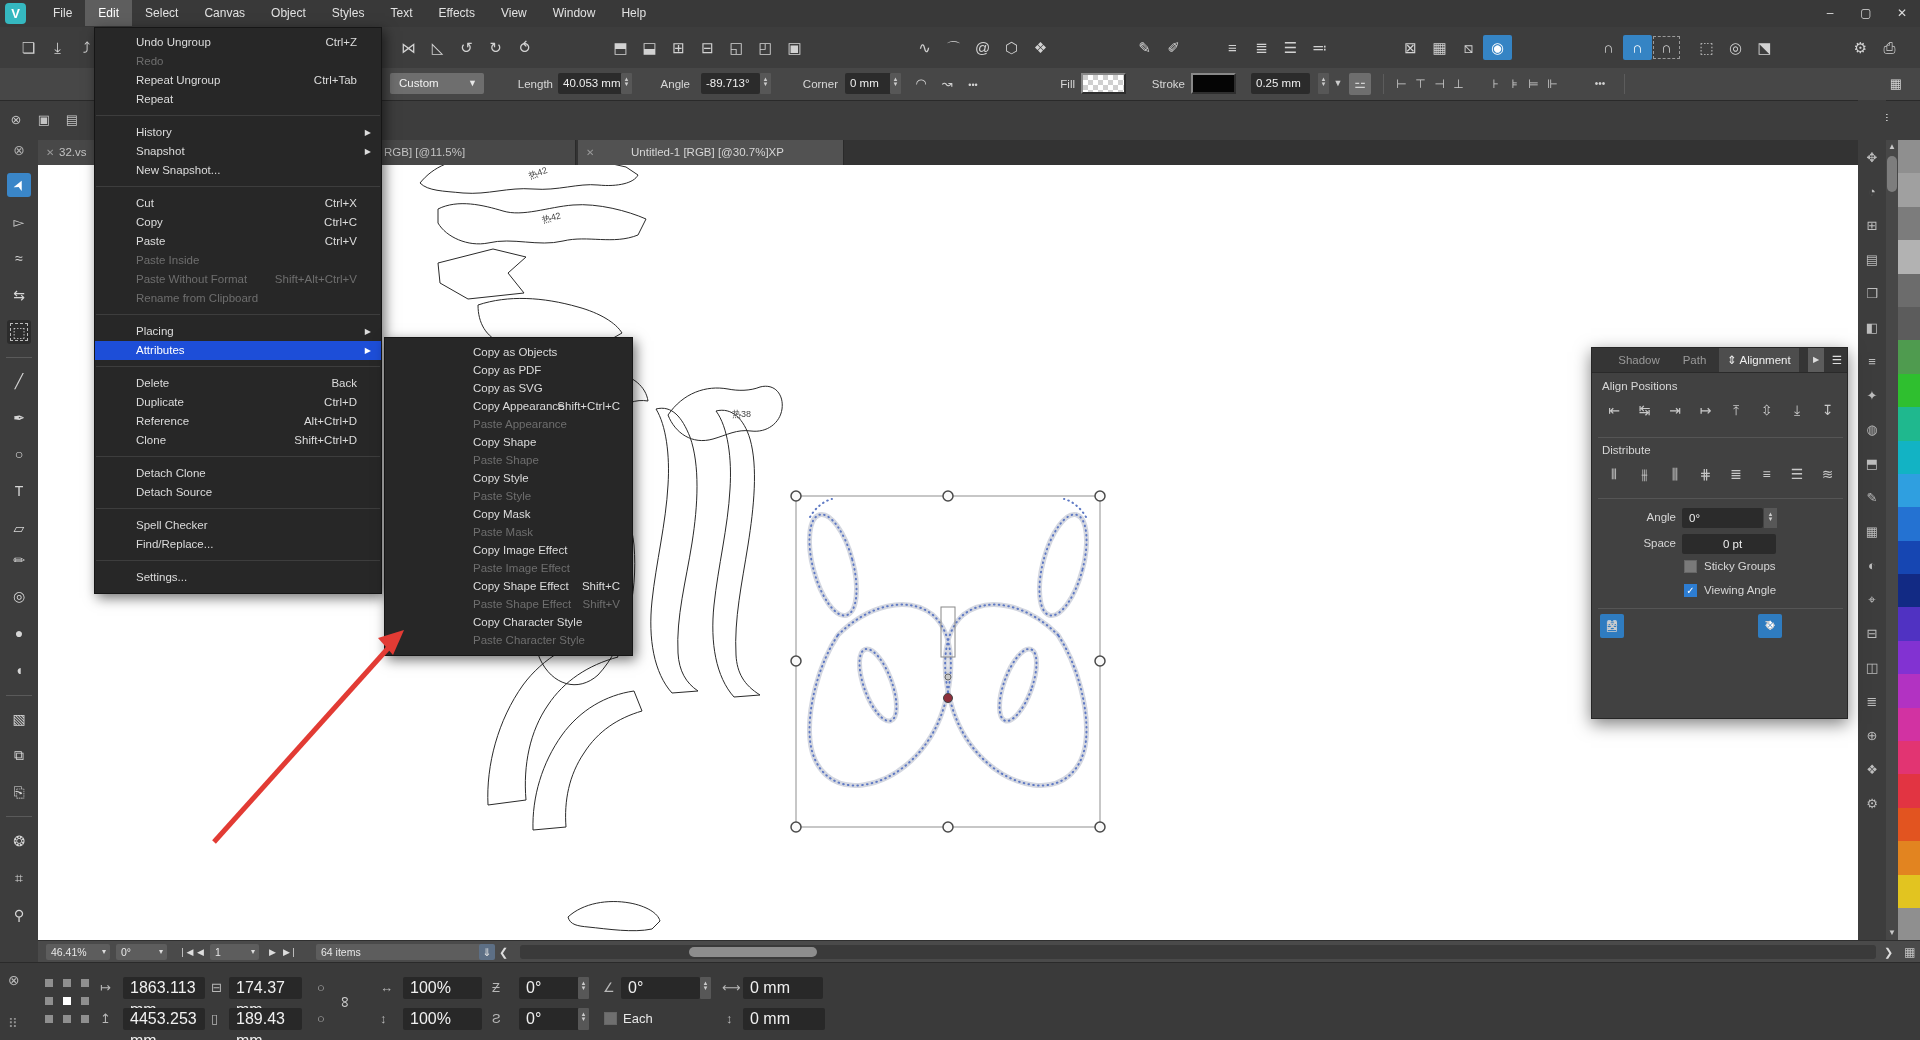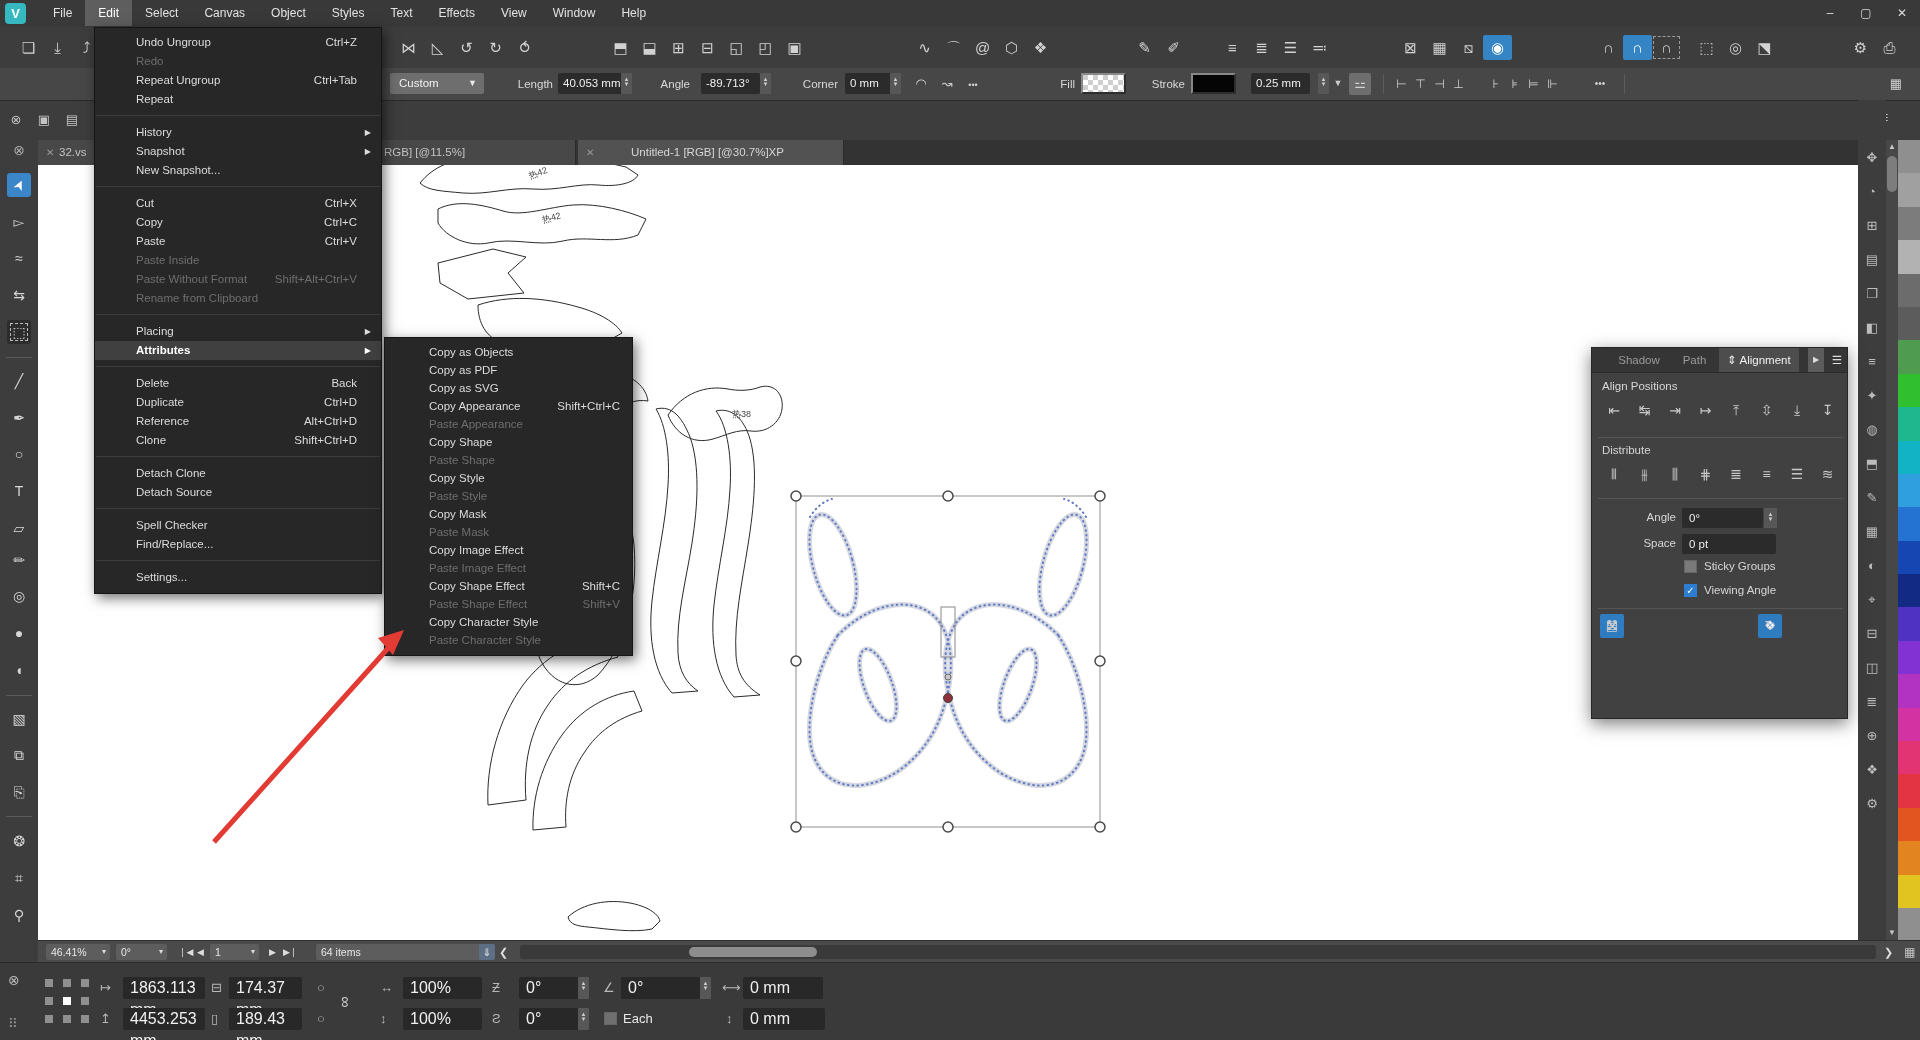--- a/index.html
+++ b/index.html
@@ -59,25 +59,25 @@
            font-size:13px;color:#bdbdbd;}
   #vscroll{left:1886px;top:140px;width:12px;height:800px;background:#474747;}
   #vthumb{left:1px;top:16px;width:10px;height:36px;background:#7d7d7d;border-radius:5px;}
   .varrow{left:0;width:12px;height:14px;text-align:center;font-size:8px;color:#c8c8c8;line-height:14px;}
   #colorstrip{left:1898px;top:140px;width:22px;height:800px;}
   .cseg{width:22px;height:33.4px;}
   
   .menu{position:absolute;background:#272727;border:1px solid #161616;box-shadow:3px 4px 12px rgba(0,0,0,.55);
         z-index:50;box-sizing:border-box;padding:5px 0 6px 0;}
   #editmenu{left:94px;top:27px;width:288px;}
-  #submenu{left:384px;top:337px;width:249px;z-index:51;}
+  #submenu{left:384px;top:337px;width:249px;z-index:51;padding-left:44px;}
   .mi{position:relative;height:19px;line-height:19px;font-size:11.5px;color:#dcdcdc;padding-left:41px;white-space:nowrap;}
   #submenu .mi{height:18px;line-height:18px;padding-left:44px;}
   .mi.dis{color:#6e6e6e;}
-  .mi.hl{background:#404040;color:#fff;font-weight:bold;}
+  .mi.hl{background:#1d4ed8;color:#fff;}
   .mi .sc{position:absolute;right:24px;top:0;}
   #submenu .mi .sc{right:12px;}
   .mi .arr{position:absolute;right:10px;top:0;font-size:8px;}
   .msep{height:1px;background:#3d3d3d;margin:6px 1px 7px 1px;}
   
   #alignpanel{left:1591px;top:347px;width:257px;height:372px;background:#414141;border:1px solid #262626;
               box-shadow:0 5px 16px rgba(0,0,0,.5);z-index:20;box-sizing:border-box;}
   #ap-tabs{position:absolute;left:0;top:0;width:100%;height:24px;background:#353535;border-bottom:1px solid #2a2a2a;}
   .ap-tab{position:absolute;top:0;height:24px;line-height:24px;font-size:11.5px;color:#9a9a9a;text-align:center;}
   .ap-tab.active{background:#4d4d4d;color:#f0f0f0;}
@@ -367,21 +367,21 @@
         <span class="ap-ico" style="left: 122px; top: 0px;">≣</span>
         <span class="ap-ico" style="left: 152.5px; top: 0px;">≡</span>
         <span class="ap-ico" style="left: 183px; top: 0px;">☰</span>
         <span class="ap-ico" style="left: 213.5px; top: 0px;">≋</span>
       </div>
     <div class="ap-sep" style="top:150px;"></div>
     <span class="ap-lbl" style="left:30px;top:163px;width:54px;text-align:right;">Angle</span>
     <span class="ap-field" style="left:90px;top:160px;width:74px;">0°</span>
     <span class="ap-spin" style="left:172px;top:160px;">▲<br>▼</span>
     <span class="ap-lbl" style="left:30px;top:189px;width:54px;text-align:right;">Space</span>
-    <span class="ap-field" style="left:90px;top:186px;width:87px;">0 pt</span>
+    <span class="ap-field" style="left:90px;top:186px;width:87px;text-align:center;">0 pt</span>
     <span class="chk" style="left:92px;top:212px;"></span>
     <span class="ap-lbl" style="left:112px;top:212px;">Sticky Groups</span>
     <span class="chk on" style="left:92px;top:236px;">✓</span>
     <span class="ap-lbl" style="left:112px;top:236px;">Viewing Angle</span>
     <div class="ap-sep" style="top:260px;"></div>
     <div class="abs" id="ap-footL" style="left:8px;top:266px;display:flex;gap:5px;">
         <span class="ap-foot bluebg">⛶</span>
         <span class="ap-foot">⚒</span>
         <span class="ap-foot">▤</span>
       </div>

